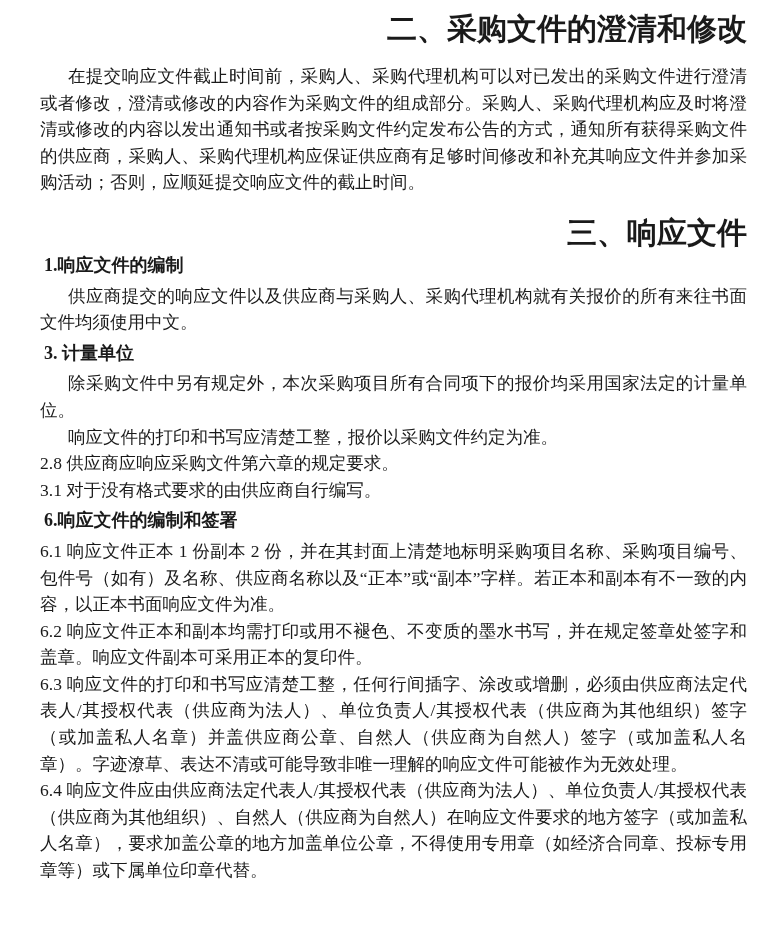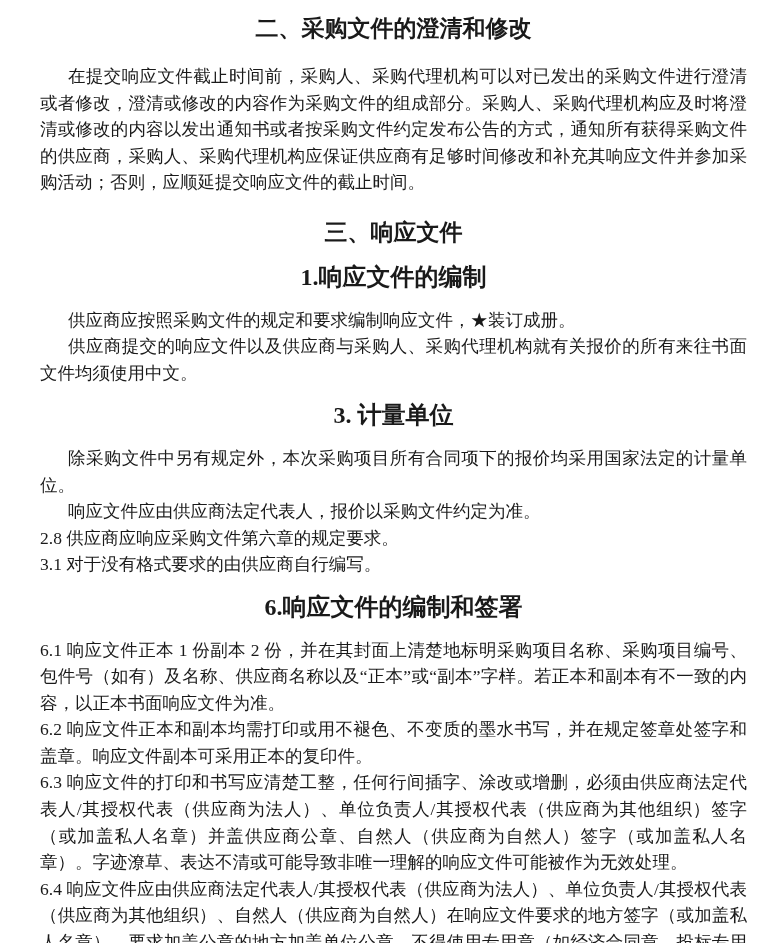--- a/index.html
+++ b/index.html
@@ -9,62 +9,60 @@
     box-sizing: border-box;
     padding: 10px 36px 0 40px;
     background: #ffffff;
     color: #1a1a1a;
     font-family: "Liberation Serif", "DejaVu Serif", serif;
     font-size: 17.5px;
     line-height: 26.6px;
     overflow: hidden;
   }
   .doc-title {
-    text-align: center;
+    text-align: right;
     font-weight: 700;
-    font-size: 23px;
+    font-size: 30px;
     line-height: 30px;
     margin: 0;
   }
   .doc-title--first { margin-top: 4px; }
   .doc-title--second { margin-top: 22px; margin-bottom: 3px; }
   .para {
     margin: 0;
     text-align: justify;
   }
   .para--indent { text-indent: 28px; }
   .para--lead { margin-top: 19px; }
   .item-heading {
-    margin: 16px;
-    font-size: 24px;
+    margin: 4px;
+    font-size: 18px;
     font-weight: 700;
     line-height: 26.6px;
-    text-align: center;
   }
 </style>
 </head>
 <body>
 
 <div class="page">
 
   <h1 class="doc-title doc-title--first">二、采购文件的澄清和修改</h1>
 
   <p class="para para--indent para--lead">在提交响应文件截止时间前，采购人、采购代理机构可以对已发出的采购文件进行澄清或者修改，澄清或修改的内容作为采购文件的组成部分。采购人、采购代理机构应及时将澄清或修改的内容以发出通知书或者按采购文件约定发布公告的方式，通知所有获得采购文件的供应商，采购人、采购代理机构应保证供应商有足够时间修改和补充其响应文件并参加采购活动；否则，应顺延提交响应文件的截止时间。</p>
 
   <h1 class="doc-title doc-title--second">三、响应文件</h1>
 
   <h2 class="item-heading">1.响应文件的编制</h2>
-  <p class="para para--indent">供应商应按照采购文件的规定和要求编制响应文件，★装订成册。</p>
 
   <p class="para para--indent">供应商提交的响应文件以及供应商与采购人、采购代理机构就有关报价的所有来往书面文件均须使用中文。</p>
 
   <h2 class="item-heading">3. 计量单位</h2>
   <p class="para para--indent">除采购文件中另有规定外，本次采购项目所有合同项下的报价均采用国家法定的计量单位。</p>
 
-  <p class="para para--indent">响应文件应由供应商法定代表人，报价以采购文件约定为准。</p>
+  <p class="para para--indent">响应文件的打印和书写应清楚工整，报价以采购文件约定为准。</p>
 
   <p class="para">2.8 供应商应响应采购文件第六章的规定要求。</p>
   <p class="para">3.1 对于没有格式要求的由供应商自行编写。</p>
 
   <h2 class="item-heading">6.响应文件的编制和签署</h2>
   <p class="para">6.1 响应文件正本 1 份副本 2 份，并在其封面上清楚地标明采购项目名称、采购项目编号、包件号（如有）及名称、供应商名称以及“正本”或“副本”字样。若正本和副本有不一致的内容，以正本书面响应文件为准。</p>
   <p class="para">6.2 响应文件正本和副本均需打印或用不褪色、不变质的墨水书写，并在规定签章处签字和盖章。响应文件副本可采用正本的复印件。</p>
   <p class="para">6.3 响应文件的打印和书写应清楚工整，任何行间插字、涂改或增删，必须由供应商法定代表人/其授权代表（供应商为法人）、单位负责人/其授权代表（供应商为其他组织）签字（或加盖私人名章）并盖供应商公章、自然人（供应商为自然人）签字（或加盖私人名章）。字迹潦草、表达不清或可能导致非唯一理解的响应文件可能被作为无效处理。</p>
   <p class="para">6.4 响应文件应由供应商法定代表人/其授权代表（供应商为法人）、单位负责人/其授权代表（供应商为其他组织）、自然人（供应商为自然人）在响应文件要求的地方签字（或加盖私人名章），要求加盖公章的地方加盖单位公章，不得使用专用章（如经济合同章、投标专用章等）或下属单位印章代替。</p>
 

